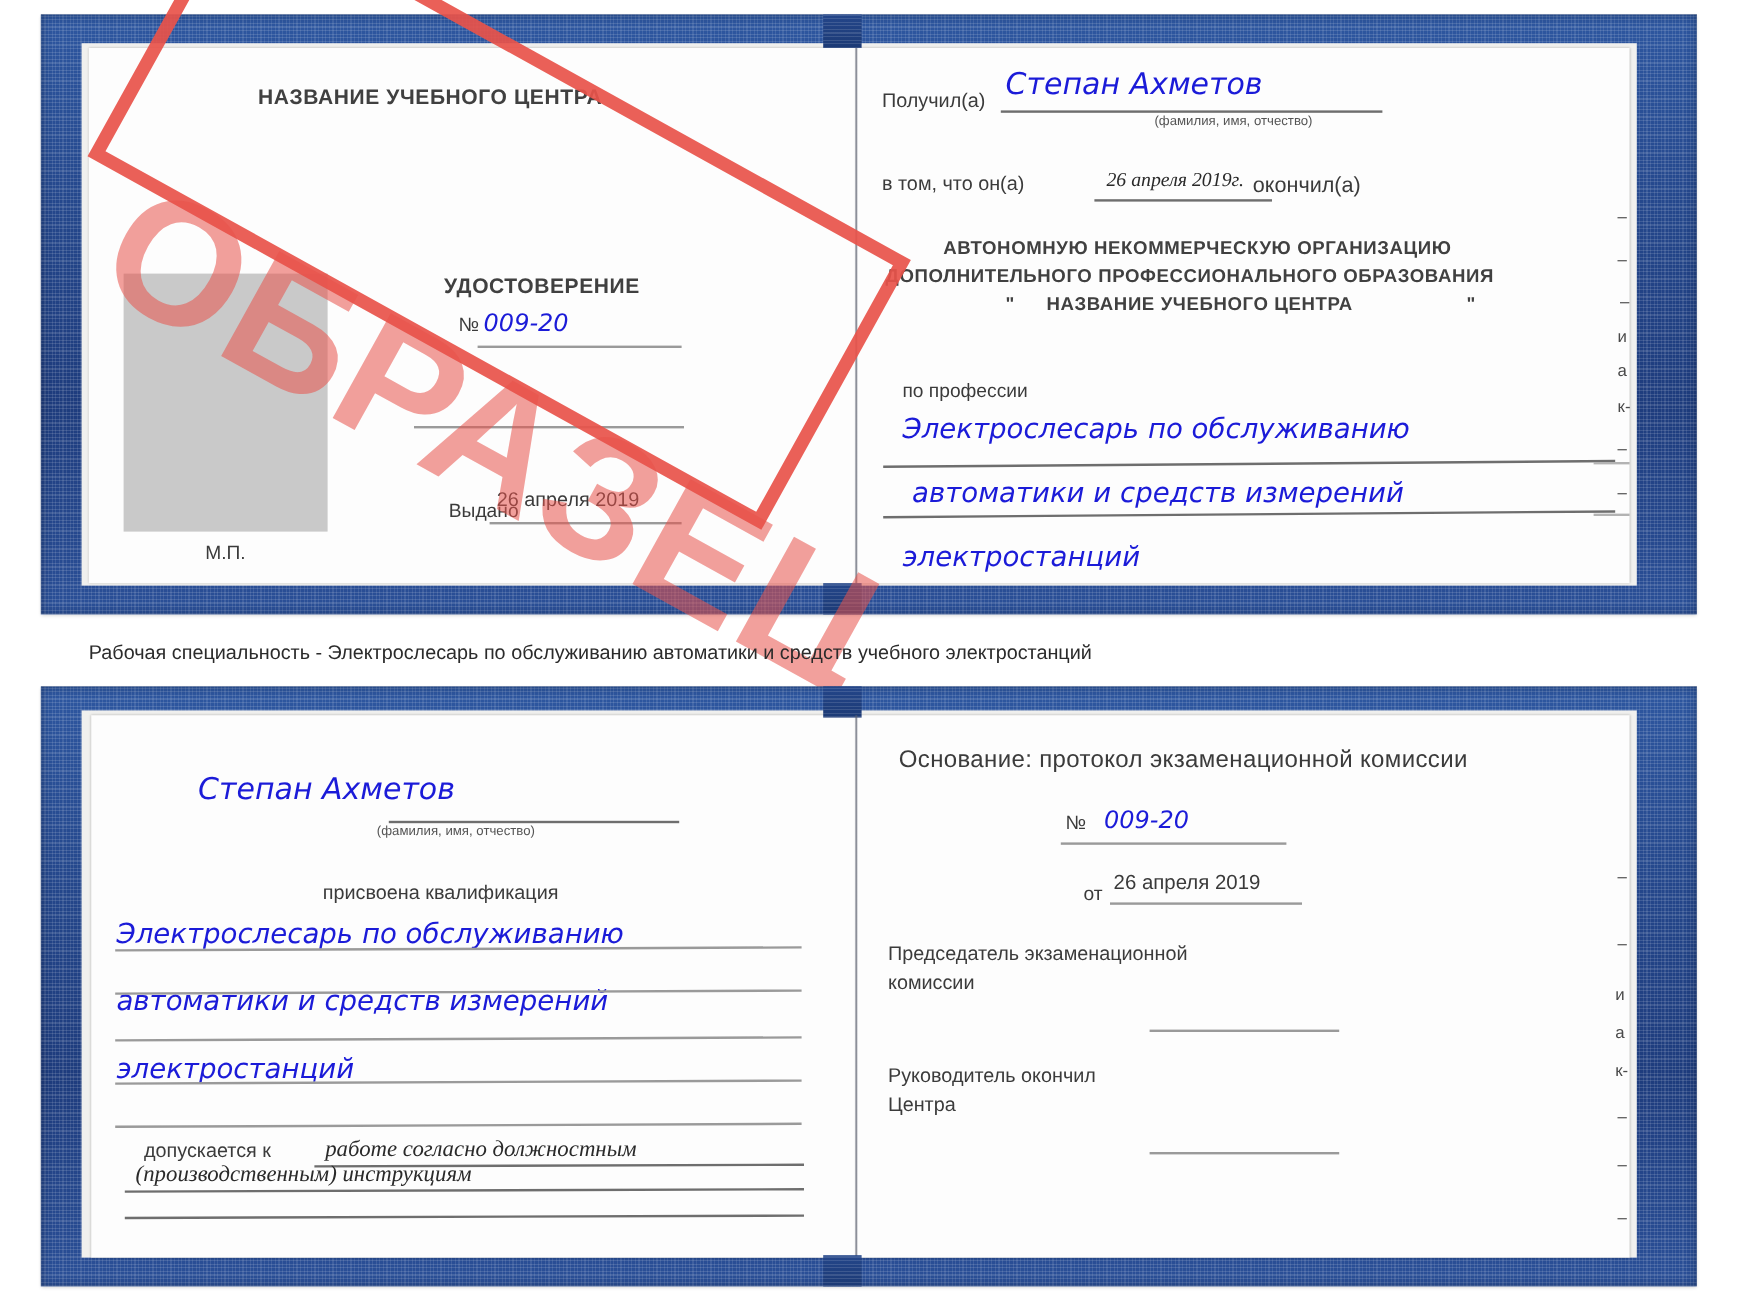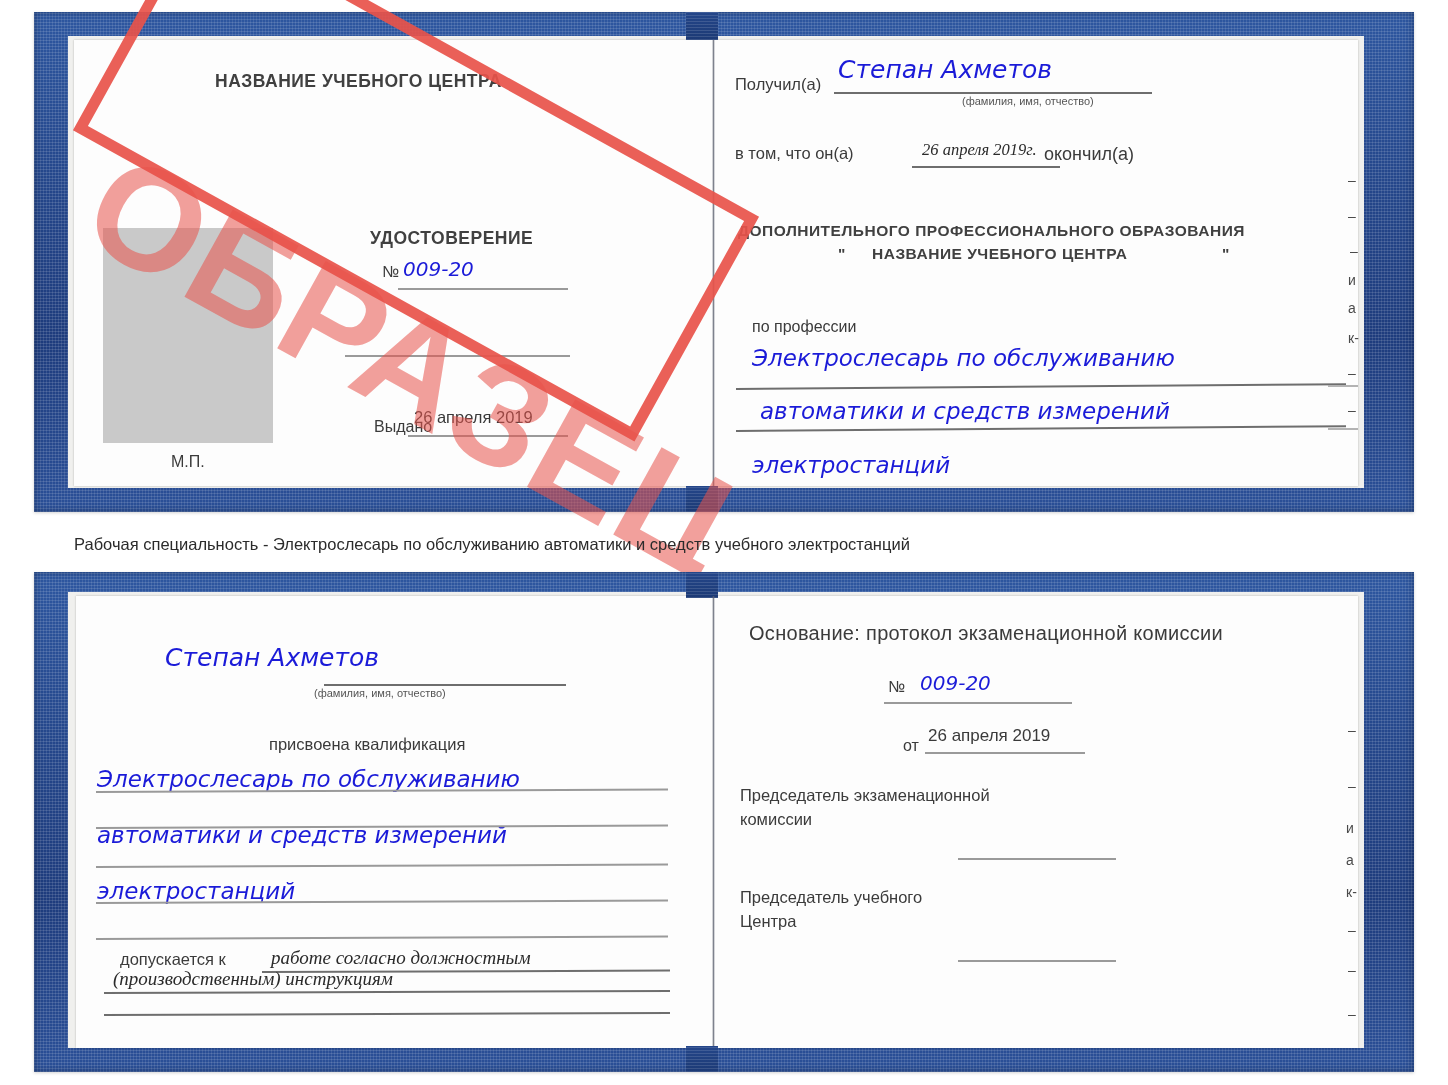--- a/index.html
+++ b/index.html
@@ -182,20 +182,21 @@
   <div class="t" style="left:735px; top:75px; font-size:16.5px;">Получил(а)</div>
   <div class="t hw" style="left:838px; top:56px; font-size:25px;">Степан Ахметов</div>
   <div class="rule dark" style="left:834px; top:92px; width:318px; height:1.5px;"></div>
   <div class="t small" style="left:962px; top:95px;">(фамилия, имя, отчество)</div>
 
   <div class="t" style="left:735px; top:144px; font-size:16.5px;">в том, что он(а)</div>
   <div class="t hw-serif" style="left:922px; top:141px; font-size:16.5px;">26 апреля 2019г.</div>
   <div class="rule dark" style="left:912px; top:166px; width:148px; height:1.5px;"></div>
   <div class="t" style="left:1044px; top:144px; font-size:18px;">окончил(а)</div>
 
+  <div class="t hdr" style="left:786px; top:199px; font-size:15.5px;">АВТОНОМНУЮ НЕКОММЕРЧЕСКУЮ ОРГАНИЗАЦИЮ</div>
   <div class="t hdr" style="left:738px; top:222px; font-size:15.5px;">ДОПОЛНИТЕЛЬНОГО ПРОФЕССИОНАЛЬНОГО ОБРАЗОВАНИЯ</div>
   <div class="t hdr" style="left:838px; top:245px; font-size:15.5px;">"</div>
   <div class="t hdr" style="left:872px; top:245px; font-size:15.5px;">НАЗВАНИЕ УЧЕБНОГО ЦЕНТРА</div>
   <div class="t hdr" style="left:1222px; top:245px; font-size:15.5px;">"</div>
 
   <div class="t" style="left:752px; top:318px; font-size:16px;">по профессии</div>
 
   <div class="t hw" style="left:752px; top:345px; font-size:23px;">Электрослесарь по обслуживанию</div>
   <div class="rule dark" style="left:736px; top:388px; width:610px; height:1.5px; transform:rotate(-0.45deg); transform-origin:left center;"></div>
 
@@ -267,21 +268,21 @@
   <div class="rule" style="left:884px; top:702px; width:188px;"></div>
 
   <div class="t" style="left:903px; top:737px; font-size:16px;">от</div>
   <div class="t" style="left:928px; top:726px; font-size:17px; color:#3a3a3a;">26 апреля 2019</div>
   <div class="rule" style="left:925px; top:752px; width:160px;"></div>
 
   <div class="t" style="left:740px; top:786px; font-size:16.5px;">Председатель экзаменационной</div>
   <div class="t" style="left:740px; top:810px; font-size:16.5px;">комиссии</div>
   <div class="rule" style="left:958px; top:858px; width:158px;"></div>
 
-  <div class="t" style="left:740px; top:888px; font-size:16.5px;">Председатель учебного</div>
+  <div class="t" style="left:740px; top:888px; font-size:16.5px;">Руководитель окончил</div>
   <div class="t" style="left:740px; top:912px; font-size:16.5px;">Центра</div>
   <div class="rule" style="left:958px; top:960px; width:158px;"></div>
 
   <div class="margin-mark" style="left:1348px; top:722px;">–</div>
   <div class="margin-mark" style="left:1348px; top:778px;">–</div>
   <div class="margin-mark" style="left:1346px; top:820px;">и</div>
   <div class="margin-mark" style="left:1346px; top:852px;">а</div>
   <div class="margin-mark" style="left:1346px; top:884px;">к-</div>
   <div class="margin-mark" style="left:1348px; top:922px;">–</div>
   <div class="margin-mark" style="left:1348px; top:962px;">–</div>

